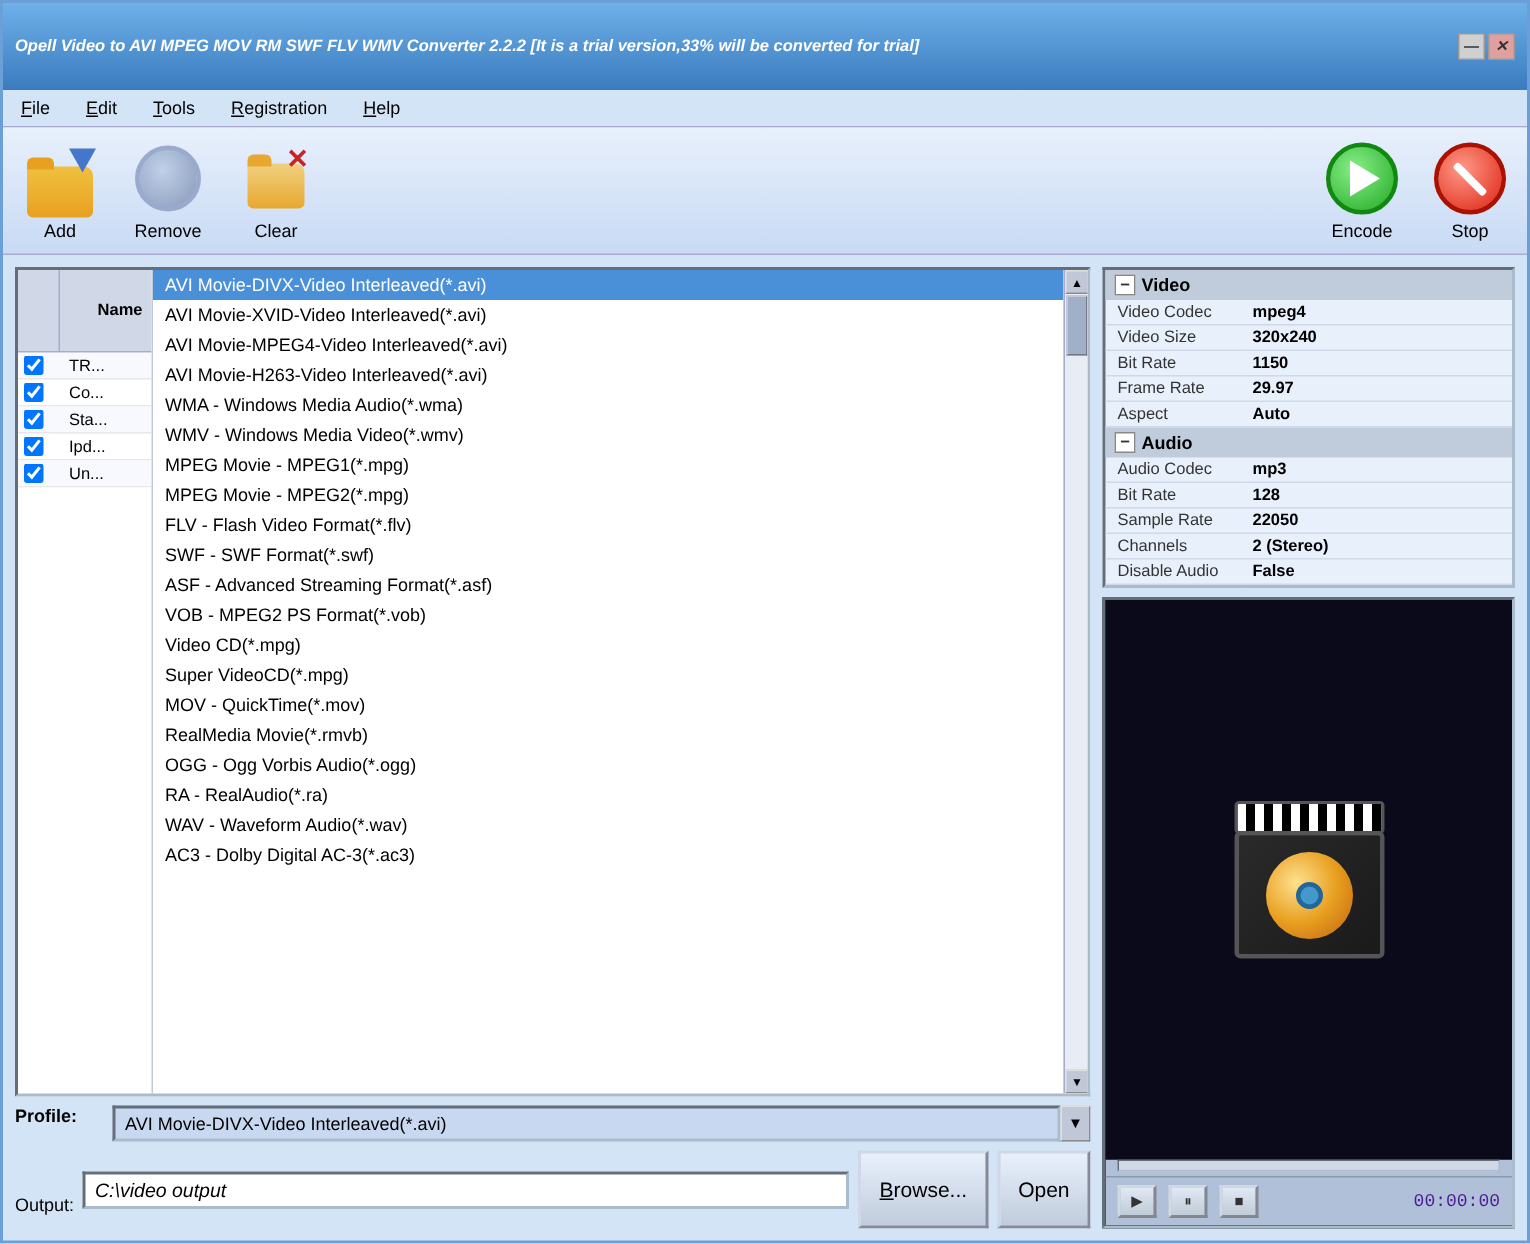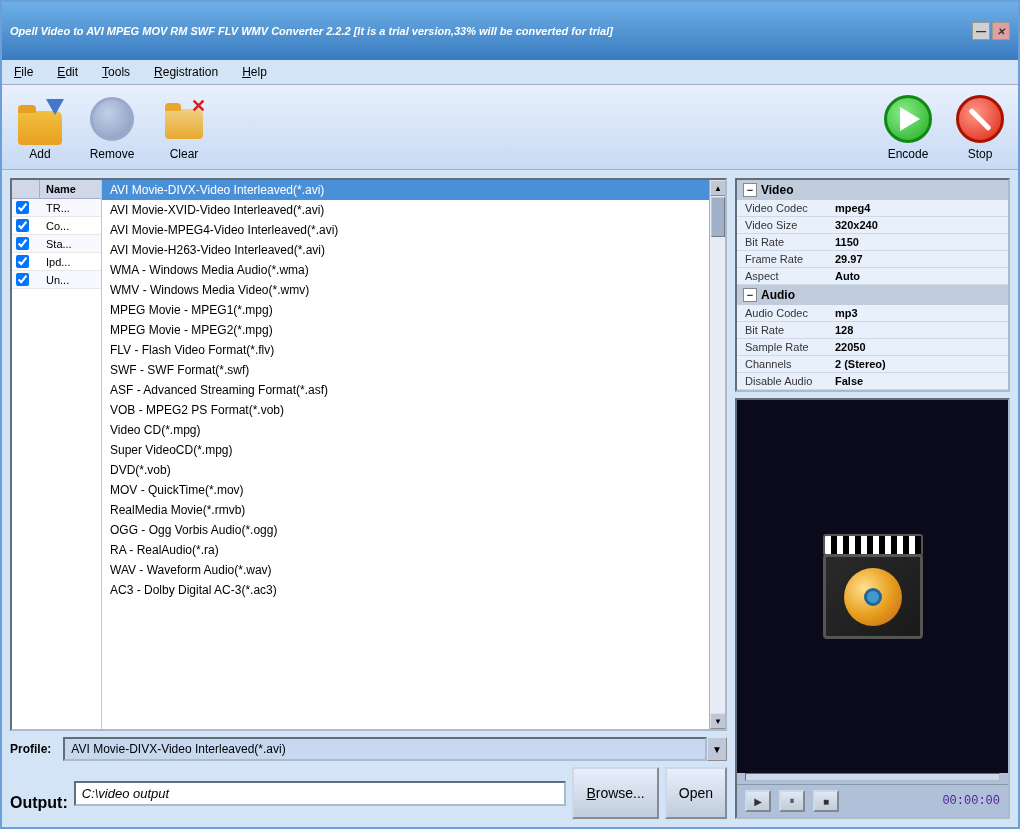--- a/index.html
+++ b/index.html
@@ -122,21 +122,21 @@
       flex-direction: column;
       gap: 6px;
       overflow: hidden;
     }
     .file-table-header {
       display: flex;
       background: #d0d8e8;
       border-bottom: 1px solid #aac;
     }
     .file-col-check { width: 28px; min-width: 28px; padding: 3px 4px; border-right: 1px solid #aac; }
-    .file-col-name { flex: 1; padding: 3px 6px; font-weight: bold; font-size: 11px; }
+    .file-col-name { flex: 1; padding: 21px 6px; font-weight: bold; font-size: 11px; text-align: right; }
     .dropdown-list {
       list-style: none;
     }
     .dropdown-list li {
       padding: 3px 8px;
       font-size: 12px;
       cursor: pointer;
       white-space: nowrap;
     }
     .dropdown-list li.selected {
@@ -176,41 +176,41 @@
     .scroll-track { flex: 1; background: #e8ecf4; }
     .scroll-thumb {
       width: 14px;
       height: 40px;
       background: #a0b0c8;
       margin: 1px;
       border: 1px outset #c0c8d8;
     }
     .profile-row {
       display: flex;
-      align-items: center;
-      gap: 12px;
+      align-items: flex-start;
+      gap: 24px;
     }
     .profile-label { font-size: 12px; font-weight: bold; }
     .profile-dropdown-arrow {
       width: 20px;
       height: 24px;
       background: #c0c8d8;
       border: 1px outset #e0e0e0;
       display: flex;
       align-items: center;
       justify-content: center;
       font-size: 10px;
       cursor: pointer;
     }
     .output-row {
       display: flex;
       align-items: center;
       gap: 6px;
     }
-    .output-label { font-size: 16px; font-weight: bold; margin-top: 20px; }
+    .output-label { font-size: 12px; font-weight: normal; margin-top: 20px; }
     .output-input {
       flex: 1;
       padding: 3px 6px;
       border: 2px inset #aabbcc;
       background: white;
       font-size: 13px;
       font-style: italic;
     }
     .output-btn {
       padding: 16px 12px;
@@ -554,21 +554,20 @@
             <li>WMA - Windows Media Audio(*.wma)</li>
             <li>WMV - Windows Media Video(*.wmv)</li>
             <li>MPEG Movie - MPEG1(*.mpg)</li>
             <li>MPEG Movie - MPEG2(*.mpg)</li>
             <li>FLV - Flash Video Format(*.flv)</li>
             <li>SWF - SWF Format(*.swf)</li>
             <li>ASF - Advanced Streaming Format(*.asf)</li>
             <li>VOB - MPEG2 PS Format(*.vob)</li>
             <li>Video CD(*.mpg)</li>
             <li>Super VideoCD(*.mpg)</li>
-            <li>DVD(*.vob)</li>
             <li>MOV - QuickTime(*.mov)</li>
             <li>RealMedia Movie(*.rmvb)</li>
             <li>OGG - Ogg Vorbis Audio(*.ogg)</li>
             <li>RA - RealAudio(*.ra)</li>
             <li>WAV - Waveform Audio(*.wav)</li>
             <li>AC3 - Dolby Digital AC-3(*.ac3)</li>
           </ul>
           <div class="scrollbar">
             <div class="scroll-btn">▲</div>
             <div class="scroll-track">

